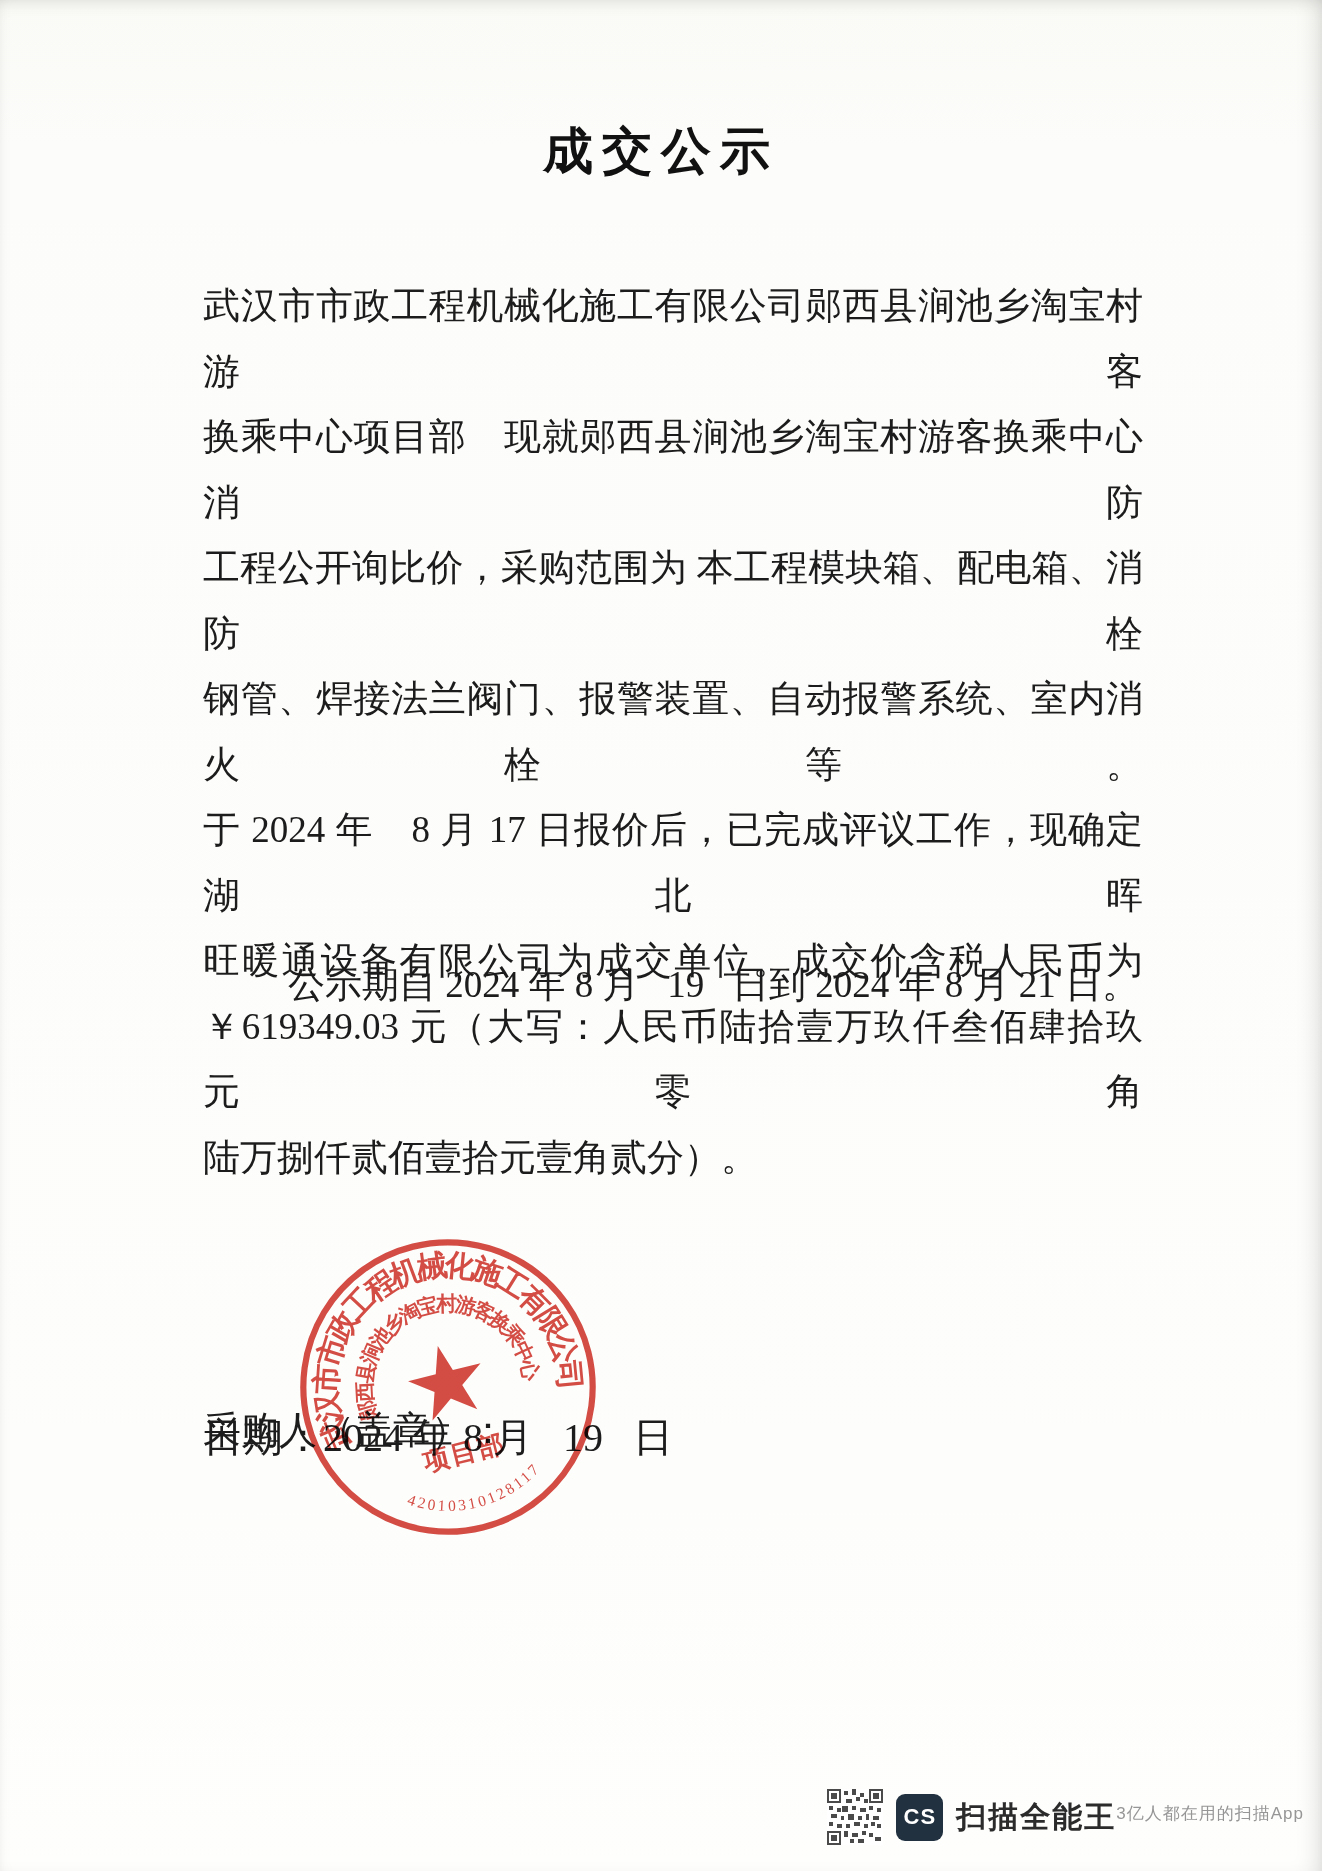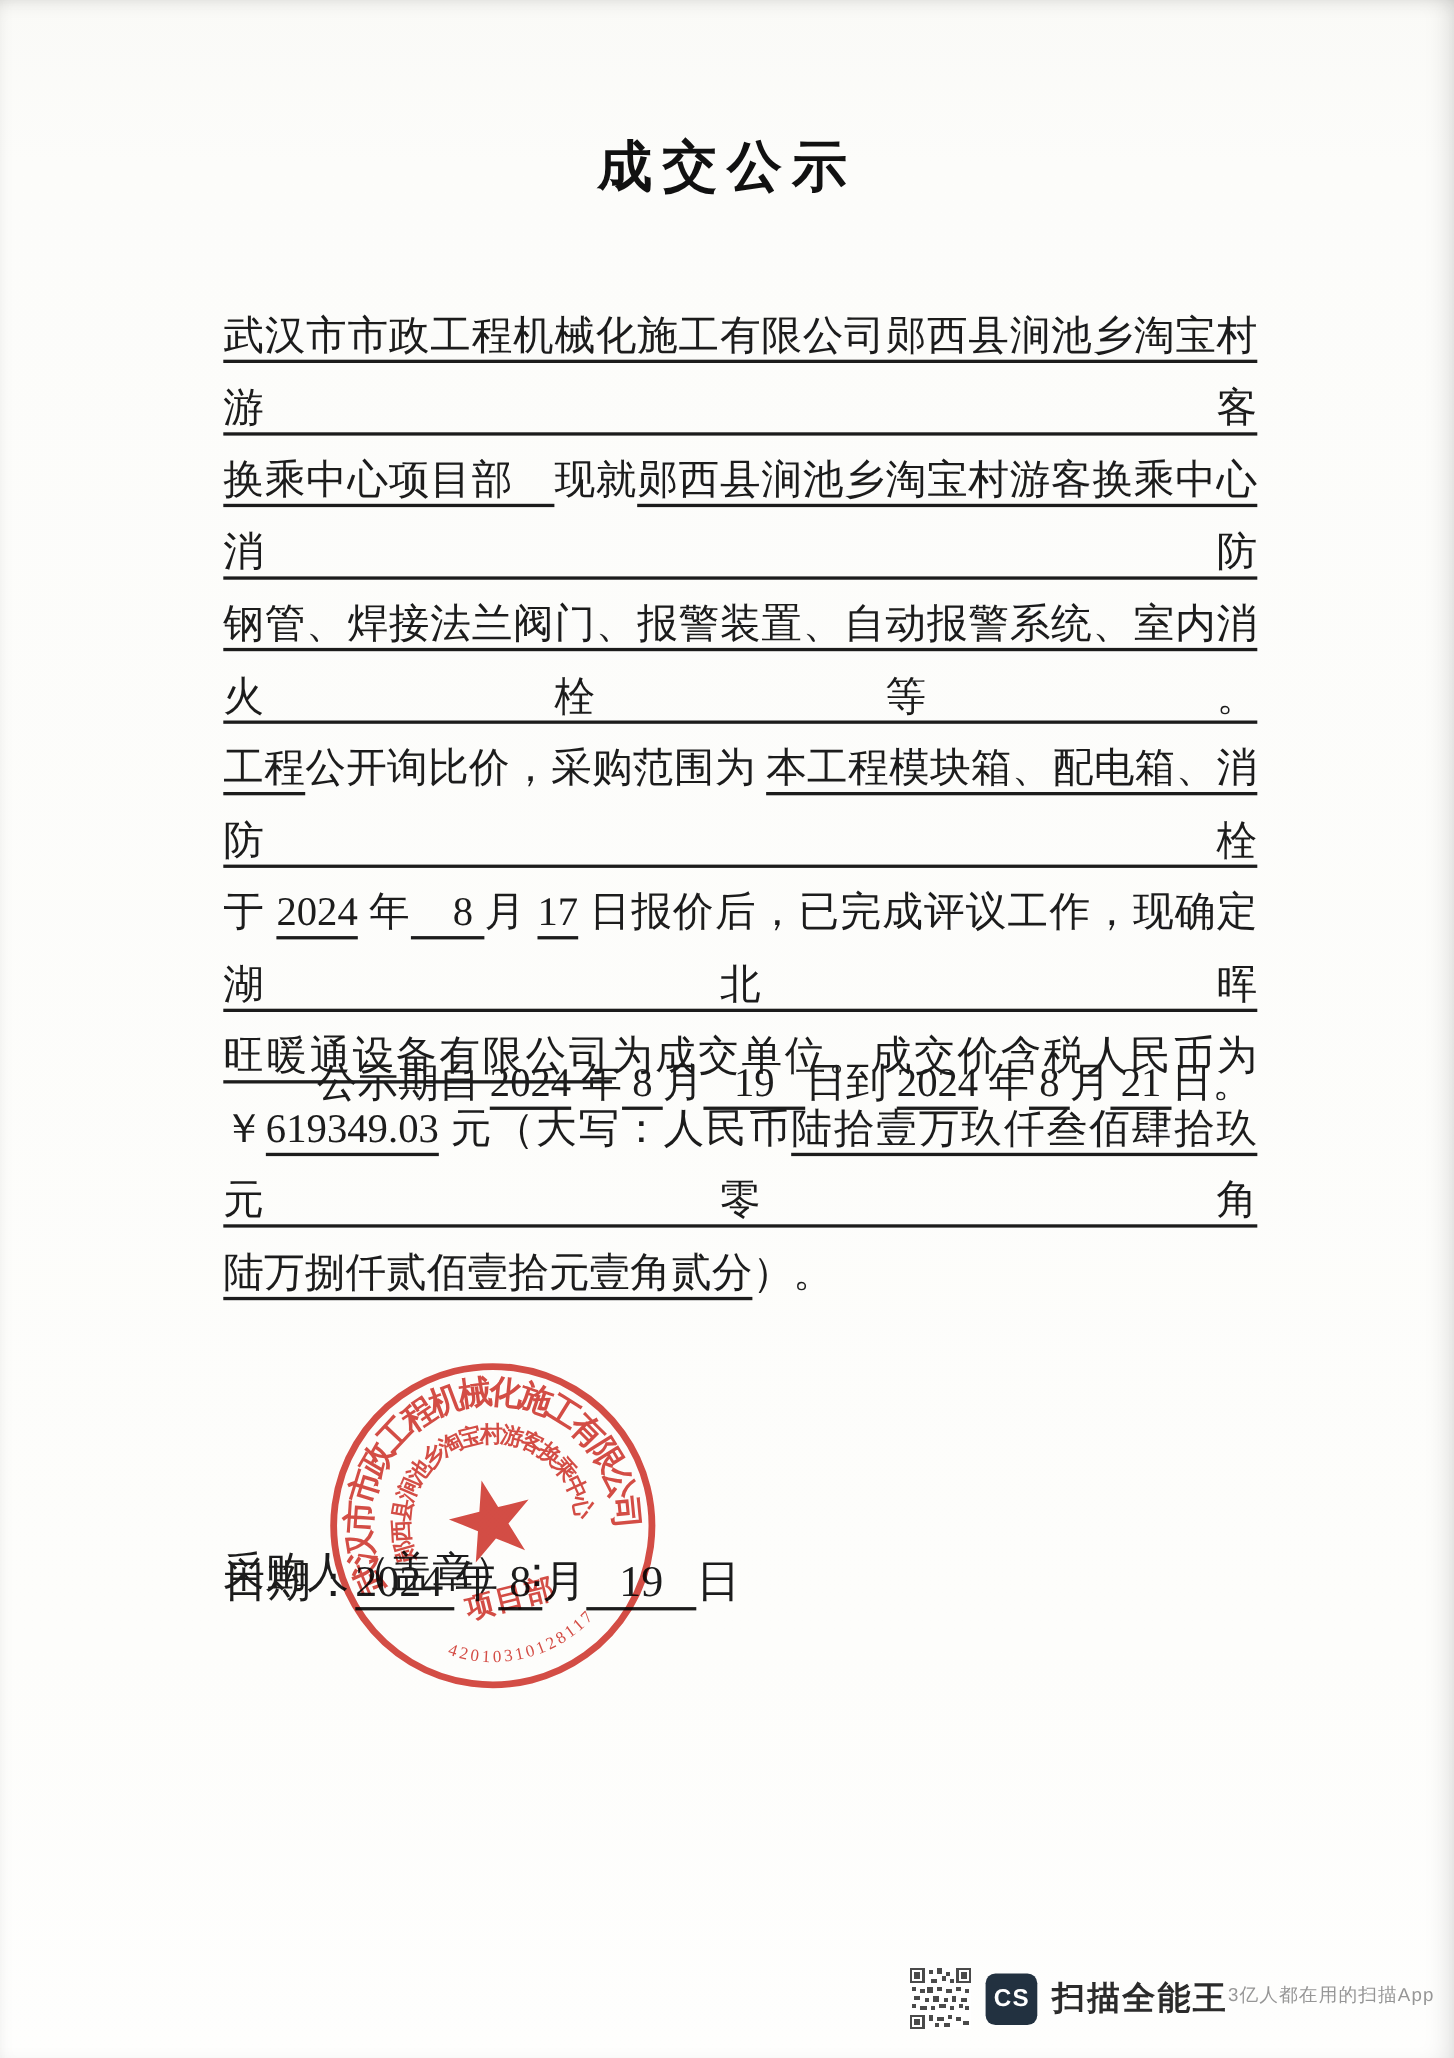--- a/index.html
+++ b/index.html
@@ -21,21 +21,20 @@
     text-align:center; font-size:50px; font-weight:bold; letter-spacing:9px;
     color:#111;
   }
   .paragraph {
     position:absolute; top:273px; left:203px; width:940px;
     font-size:37px; line-height:65.5px;
   }
   .doc-line { text-align:justify; text-align-last:justify; white-space:normal; }
   .doc-line.no-just { text-align-last:left; }
   .u {
-    text-decoration:underline;
     text-decoration-thickness:2.5px;
     text-underline-offset:10px;
     text-decoration-color:#1c1c1c;
   }
   .notice-line {
     position:absolute; top:952px; left:288px;
     font-size:37px; line-height:66px; white-space:pre;
   }
   .purchaser-line {
     position:absolute; top:1398px; left:203px;
@@ -73,22 +72,22 @@
 </head>
 <body>
 
 <div class="paper">
 
   <div class="doc-title">成交公示</div>
 
   <div class="paragraph">
       <div class="doc-line"><span class="u">武汉市市政工程机械化施工有限公司郧西县涧池乡淘宝村游客</span></div>
       <div class="doc-line"><span class="u">换乘中心项目部　</span><span>现就</span><span class="u">郧西县涧池乡淘宝村游客换乘中心消防</span></div>
+      <div class="doc-line"><span class="u">工程</span><span>公开询比价，采购范围为 </span><span class="u">本工程模块箱、配电箱、消防栓</span></div>
       <div class="doc-line"><span class="u">钢管、焊接法兰阀门、报警装置、自动报警系统、室内消火栓等。</span></div>
-      <div class="doc-line"><span class="u">工程</span><span>公开询比价，采购范围为 </span><span class="u">本工程模块箱、配电箱、消防栓</span></div>
       <div class="doc-line"><span>于 </span><span class="u">2024</span><span> 年</span><span class="u">　8 </span><span>月 </span><span class="u">17</span><span> 日报价后，已完成评议工作，现确定</span><span class="u">湖北晖</span></div>
       <div class="doc-line"><span class="u">旺暖通设备有限公司</span><span>为成交单位。成交价含税人民币为</span></div>
       <div class="doc-line"><span>￥</span><span class="u">619349.03</span><span> 元（大写：人民币</span><span class="u">陆拾壹万玖仟叁佰肆拾玖元零角</span></div>
       <div class="doc-line no-just"><span class="u">陆万捌仟贰佰壹拾元壹角贰分</span><span>）。</span></div>
     </div>
 
   <div class="notice-line"><span>公示期自 </span><span class="u">2024</span><span> 年</span><span class="u"> 8 </span><span>月</span><span class="u">   19   </span><span>日到 </span><span class="u">2024</span><span> 年</span><span class="u"> 8 </span><span>月</span><span class="u"> 21 </span><span>日。</span></div>
 
   <div class="purchaser-line">采购人（盖章）：</div>
 

